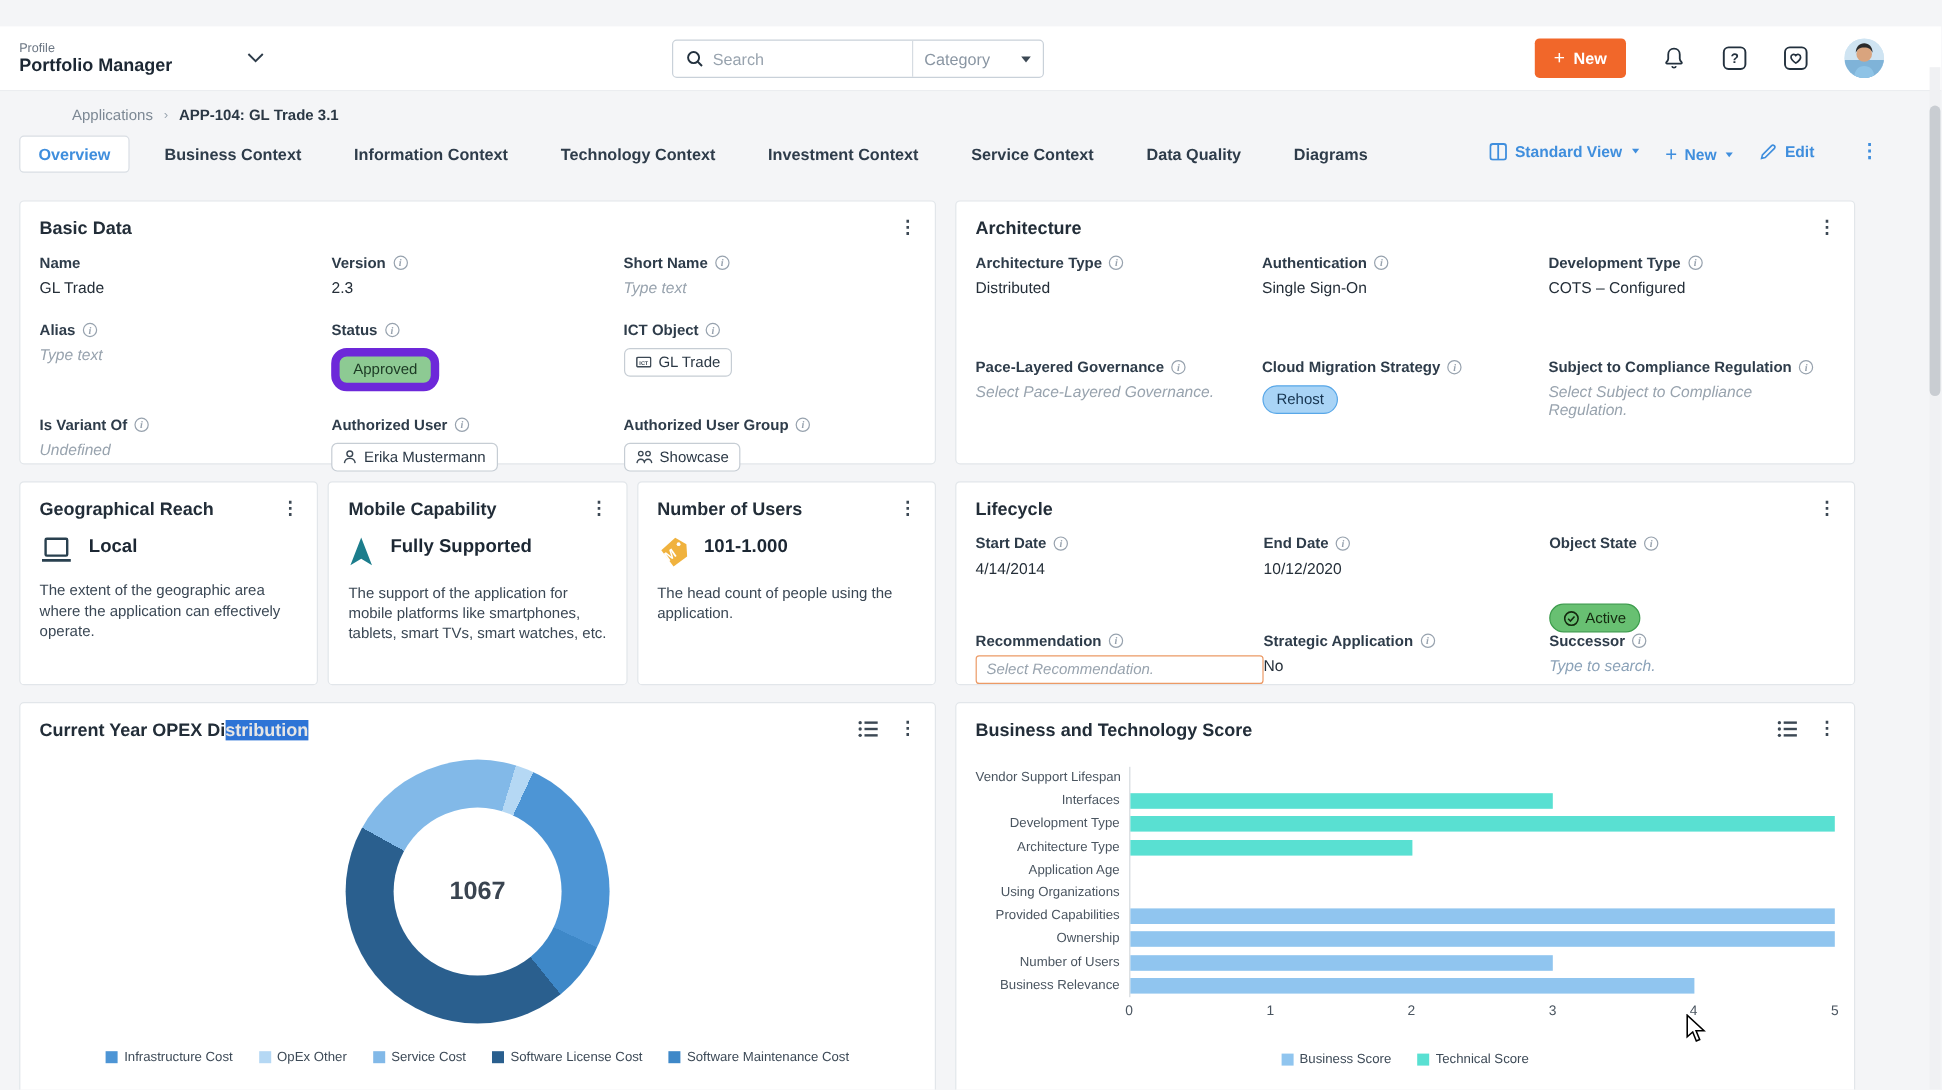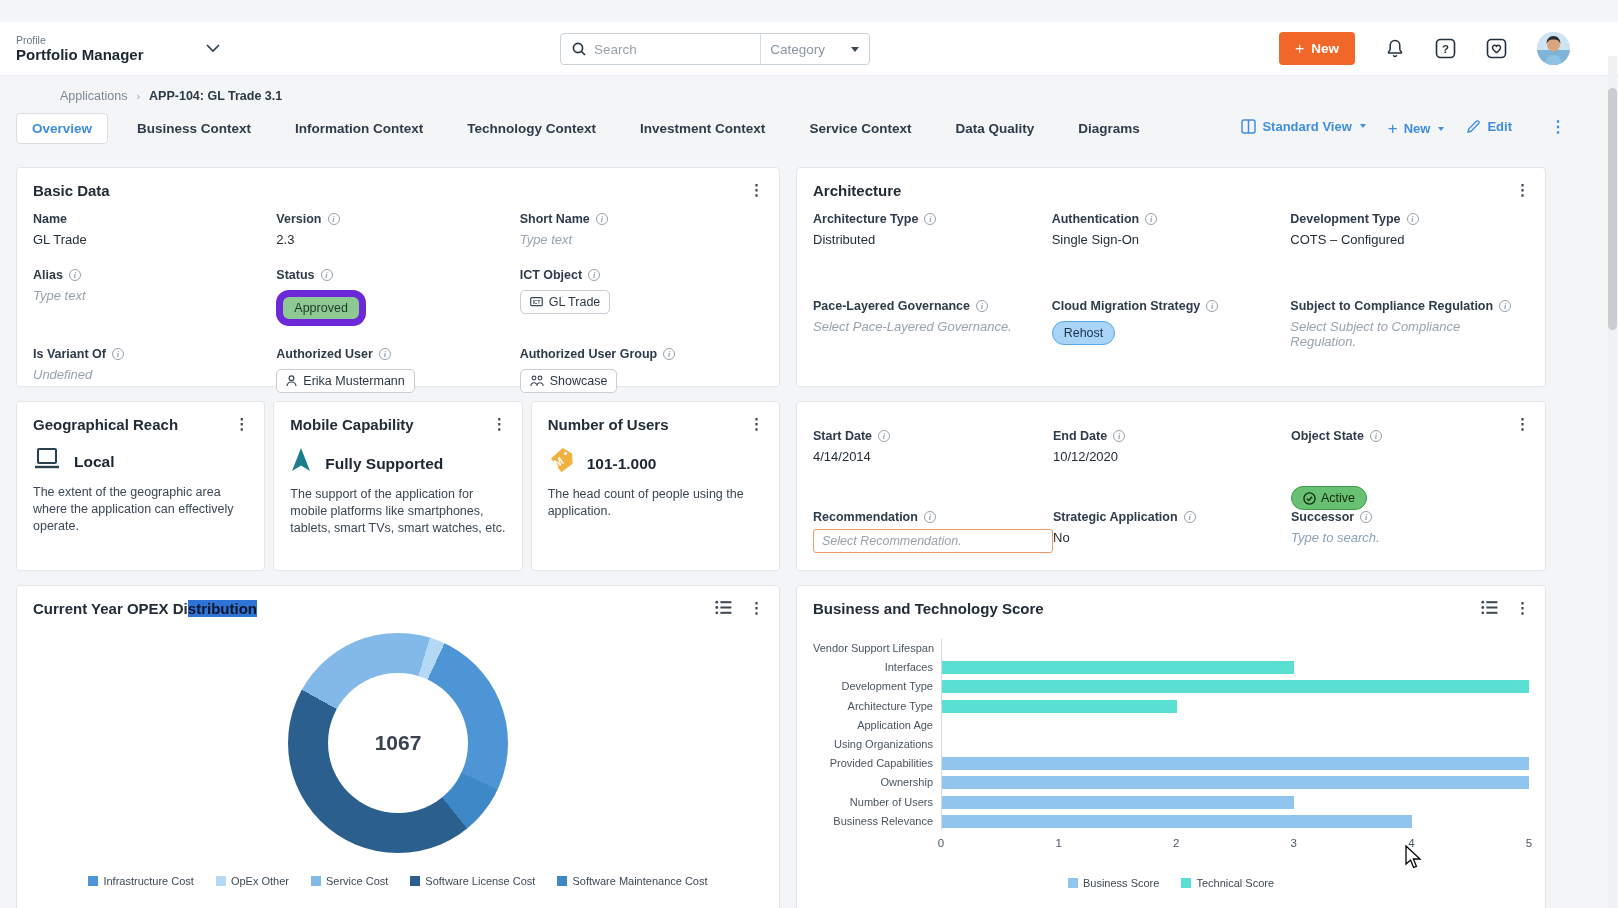--- a/index.html
+++ b/index.html
@@ -85,26 +85,26 @@
     display:inline-flex; align-items:center; gap:6px; font-size:12.5px; color:#2b3845;
     border:1px solid #c6cdd4; border-radius:5px; padding:4px 9px; background:#fff; margin-top:2px; cursor:pointer;
   }
   .rec-input {
     width:240px; border:1px solid #ec9a66; border-radius:3px; padding:4px 8px;
     font-size:12.5px; font-style:italic; color:#98a3ae; font-family:inherit; background:#fff; margin-top:5px; display:block;
   }
   .rec-input::placeholder { color:#98a3ae; font-style:italic; }
   
   .minirow { display:grid; grid-template-columns:repeat(3,1fr); gap:8px; }
-  .mini-value { display:flex; align-items:flex-end; gap:13px; margin-top:14px; }
+  .mini-value { display:flex; align-items:flex-start; gap:13px; margin-top:14px; }
   .mini-value-text { font-size:15.5px; font-weight:700; color:#1c2733; }
   .mini-desc { margin-top:13px; font-size:12.5px; color:#3a4754; line-height:1.35; }
   
   .opex-title { font-size:15px; font-weight:700; color:#222d38; }
-  .opex-title .selected { background:#2e74d6; color:#0f172a; }
+  .opex-title .selected { background:#2e74d6; color:#e5e5e5; }
   .donut { width:220px; height:220px; border-radius:50%; margin:16px auto 0; position:relative; }
   .donut-hole { position:absolute; inset:40px; background:#fff; border-radius:50%; display:flex; align-items:center; justify-content:center; }
   .donut-total { font-size:21px; font-weight:700; color:#3a4450; }
   .chart-legend { display:flex; justify-content:center; gap:22px; margin-top:22px; font-size:11px; color:#3d4a57; flex-wrap:nowrap; }
   .legend-item { display:flex; align-items:center; gap:5px; white-space:nowrap; }
   .legend-swatch { width:10px; height:10px; flex:none; }
   
   .chart-body { display:flex; margin-top:22px; }
   .labels-col { width:128px; }
   .bar-label { height:19.2px; line-height:19.2px; font-size:11px; color:#4a5560; text-align:right; padding-right:8px; white-space:nowrap; }
@@ -411,20 +411,21 @@
             <circle cx="17.5" cy="6.5" r="1.6" fill="#fff"></circle>
             <text x="11" y="19" font-size="11" font-weight="bold" fill="#fff" text-anchor="middle" font-family="Liberation Sans, sans-serif" transform="rotate(-35 11 16)">M</text>
           </svg>
         <span class="mini-value-text">101-1.000</span>
       </div>
       <div class="mini-desc">The head count of people using the application.</div>
     </div>
   </div>
 
   <div class="card">
+    <div class="card-title">Lifecycle</div>
     <div class="card-actions">
         <span class="kebab">⋮</span>
       </div>
     <div class="fgrid life">
       <div class="field">
           <div class="field-label">
             <span>Start Date</span>
             <span class="info-icon"></span>
           </div>
         <div class="field-value">4/14/2014</div>

